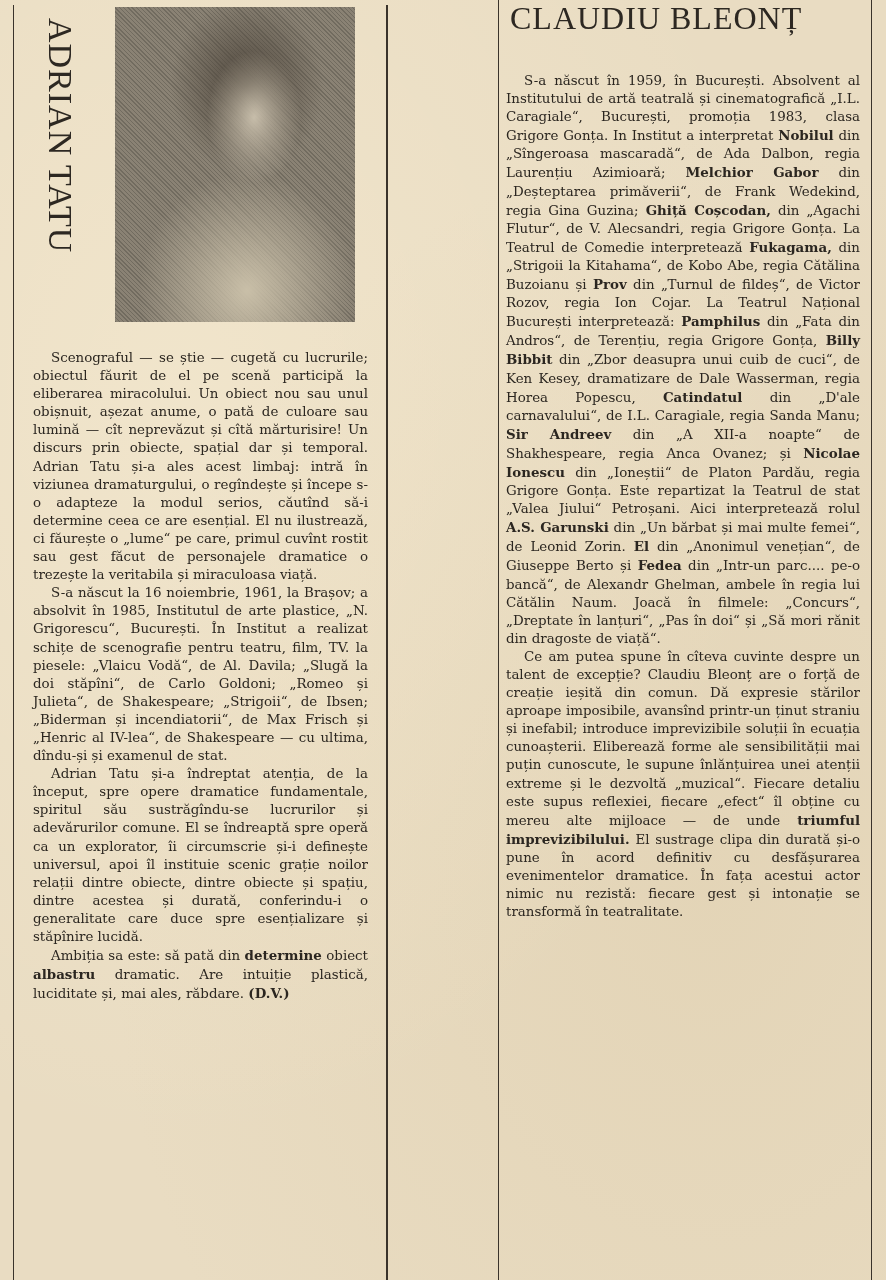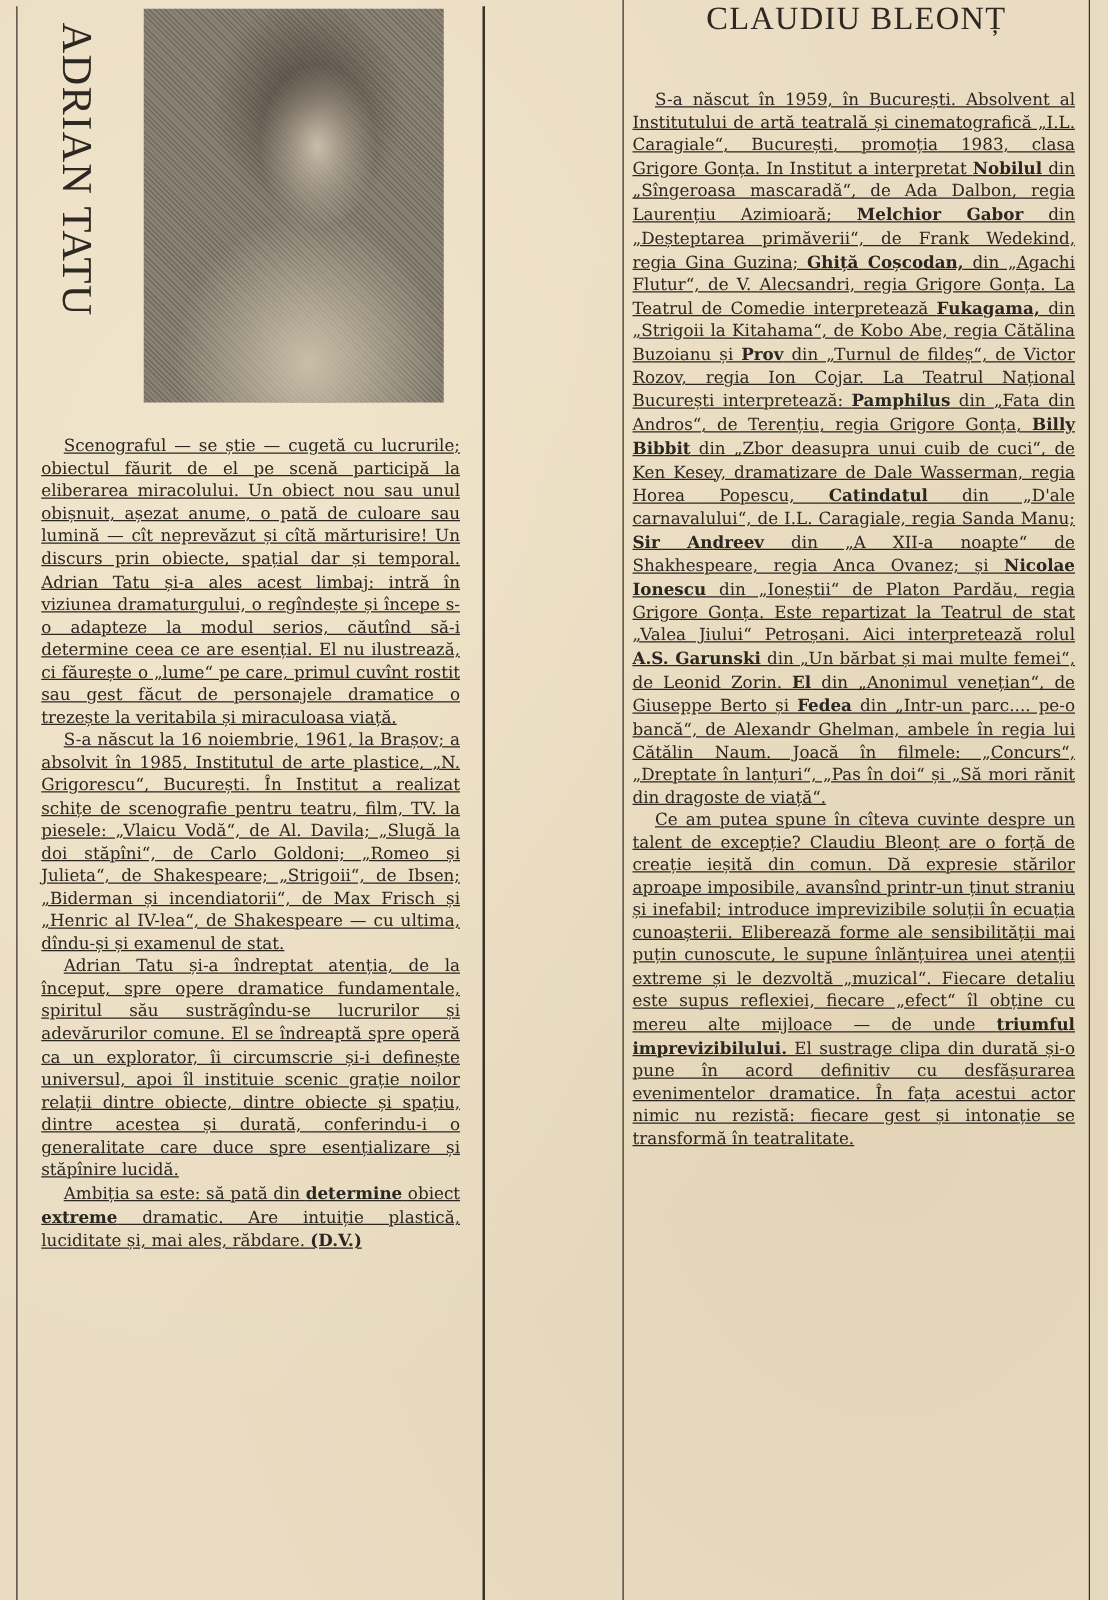--- a/index.html
+++ b/index.html
@@ -38,52 +38,52 @@
     background:
       radial-gradient(ellipse 28% 30% at 58% 35%, rgba(210,200,180,0.9), rgba(0,0,0,0) 70%),
       radial-gradient(ellipse 40% 35% at 55% 25%, #4e463c, rgba(0,0,0,0) 80%),
       radial-gradient(ellipse 60% 50% at 55% 90%, #c9bfa8, rgba(0,0,0,0) 75%),
       repeating-linear-gradient(45deg, rgba(0,0,0,0.18) 0 1px, rgba(0,0,0,0) 1px 3px),
       #8a8274;
   }
   .col {
     position: absolute;
     font-size: 13.4px; line-height: 18.1px;
-    text-align: justify; hyphens: manual; text-decoration: underline;
+    text-align: justify; hyphens: manual;
   }
   .col p { margin: 0; text-indent: 18px; }
   .col p.gap { margin-top: 8px; }
   .col b { font-weight: bold; }
   .col.left { left: 33px; top: 325px; width: 335px; margin-top: 24px; }
   .col.right { left: 506px; top: 72px; width: 354px; }
   .title-right {
     position: absolute; left: 510px; top: 0px; width: 350px;
-    text-align: center;
+    text-align: left;
     font-family: "Liberation Serif", serif;
-    font-size: 26px; letter-spacing: 1px; color: #2d2822;
+    font-size: 32px; letter-spacing: 1px; color: #2d2822;
   }
 </style>
 </head>
 <body>
 
 <div class="paper"></div>
 <div class="rule r1"></div>
 <div class="rule r2"></div>
 <div class="rule r3"></div>
 <div class="rule r4"></div>
 
 <div class="vert-name">
   <span>ADRIAN TATU</span>
 </div>
 <div class="photo"></div>
 
 <div class="col left">
   <p>Scenograful — se știe — cugetă cu lucrurile; obiectul făurit de el pe scenă participă la eliberarea miracolului. Un obiect nou sau unul obișnuit, așezat anume, o pată de culoare sau lumină — cît neprevăzut și cîtă mărturisire! Un discurs prin obiecte, spațial dar și temporal. Adrian Tatu și-a ales acest limbaj: intră în viziunea dramaturgului, o regîndește și începe s-o adapteze la modul serios, căutînd să-i determine ceea ce are esențial. El nu ilustrează, ci făurește o „lume“ pe care, primul cuvînt rostit sau gest făcut de personajele dramatice o trezește la veritabila și miraculoasa viață.</p>
   <p>S-a născut la 16 noiembrie, 1961, la Brașov; a absolvit în 1985, Institutul de arte plastice, „N. Grigorescu“, București. În Institut a realizat schițe de scenografie pentru teatru, film, TV. la piesele: „Vlaicu Vodă“, de Al. Davila; „Slugă la doi stăpîni“, de Carlo Goldoni; „Romeo și Julieta“, de Shakespeare; „Strigoii“, de Ibsen; „Biderman și incendiatorii“, de Max Frisch și „Henric al IV-lea“, de Shakespeare — cu ultima, dîndu-și și examenul de stat.</p>
   <p>Adrian Tatu și-a îndreptat atenția, de la început, spre opere dramatice fundamentale, spiritul său sustrăgîndu-se lucrurilor și adevărurilor comune. El se îndreaptă spre operă ca un explorator, îi circumscrie și-i definește universul, apoi îl instituie scenic grație noilor relații dintre obiecte, dintre obiecte și spațiu, dintre acestea și durată, conferindu-i o generalitate care duce spre esențializare și stăpînire lucidă.</p>
-  <p><span>Ambiția sa este: să pată din </span><b>determine</b><span> obiect </span><b>extreme</b><span> dramatic. Are intuiție plastică, luciditate și, mai ales, răbdare. </span><b>(D.V.)</b></p>
+  <p><span>Ambiția sa este: să pată din </span><b>determine</b><span> obiect </span><b>albastru</b><span> dramatic. Are intuiție plastică, luciditate și, mai ales, răbdare. </span><b>(D.V.)</b></p>
 </div>
 
 <div class="title-right">CLAUDIU BLEONȚ</div>
 <div class="col right">
   <p id="rp1"><span>S-a născut în 1959, în București. Absolvent al Institutului de artă teatrală și cinematografică „I.L. Caragiale“, București, promoția 1983, clasa Grigore Gonța. In Institut a interpretat </span><b>Nobilul</b><span> din „Sîngeroasa mascaradă“, de Ada Dalbon, regia Laurențiu Azimioară; </span><b>Melchior Gabor</b><span> din „Deșteptarea primăverii“, de Frank Wedekind, regia Gina Guzina; </span><b>Ghiță Coșcodan,</b><span> din „Agachi Flutur“, de V. Alecsandri, regia Grigore Gonța. La Teatrul de Comedie interpretează </span><b>Fukagama,</b><span> din „Strigoii la Kitahama“, de Kobo Abe, regia Cătălina Buzoianu și </span><b>Prov</b><span> din „Turnul de fildeș“, de Victor Rozov, regia Ion Cojar. La Teatrul Național București interpretează: </span><b>Pamphilus</b><span> din „Fata din Andros“, de Terențiu, regia Grigore Gonța, </span><b>Billy Bibbit</b><span> din „Zbor deasupra unui cuib de cuci“, de Ken Kesey, dramatizare de Dale Wasserman, regia Horea Popescu, </span><b>Catindatul</b><span> din „D'ale carnavalului“, de I.L. Caragiale, regia Sanda Manu; </span><b>Sir Andreev</b><span> din „A XII-a noapte“ de Shakhespeare, regia Anca Ovanez; și </span><b>Nicolae Ionescu</b><span> din „Ioneștii“ de Platon Pardău, regia Grigore Gonța. Este repartizat la Teatrul de stat „Valea Jiului“ Petroșani. Aici interpretează rolul </span><b>A.S. Garunski</b><span> din „Un bărbat și mai multe femei“, de Leonid Zorin. </span><b>El</b><span> din „Anonimul venețian“, de Giuseppe Berto și </span><b>Fedea</b><span> din „Intr-un parc.... pe-o bancă“, de Alexandr Ghelman, ambele în regia lui Cătălin Naum. Joacă în filmele: „Concurs“, „Dreptate în lanțuri“, „Pas în doi“ și „Să mori rănit din dragoste de viață“.</span></p>
   <p id="rp2"><span>Ce am putea spune în cîteva cuvinte despre un talent de excepție? Claudiu Bleonț are o forță de creație ieșită din comun. Dă expresie stărilor aproape imposibile, avansînd printr-un ținut straniu și inefabil; introduce imprevizibile soluții în ecuația cunoașterii. Eliberează forme ale sensibilității mai puțin cunoscute, le supune înlănțuirea unei atenții extreme și le dezvoltă „muzical“. Fiecare detaliu este supus reflexiei, fiecare „efect“ îl obține cu mereu alte mijloace — de unde </span><b>triumful imprevizibilului.</b><span> El sustrage clipa din durată și-o pune în acord definitiv cu desfășurarea evenimentelor dramatice. În fața acestui actor nimic nu rezistă: fiecare gest și intonație se transformă în teatralitate.</span></p>
 </div>
 
 </body></html>

